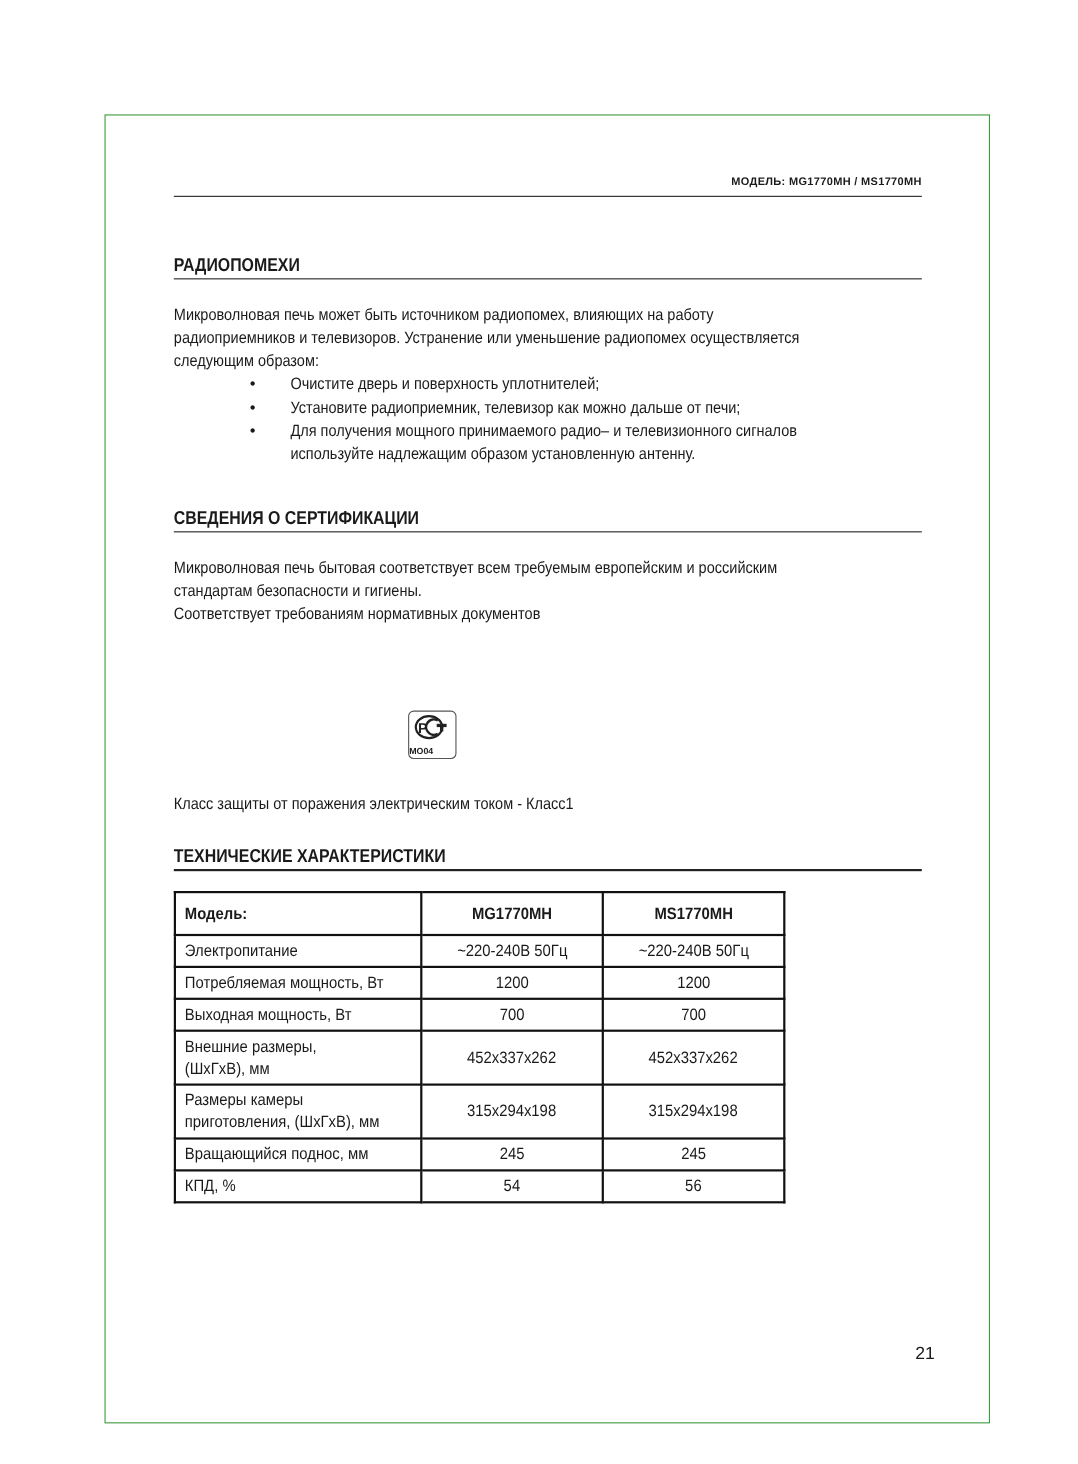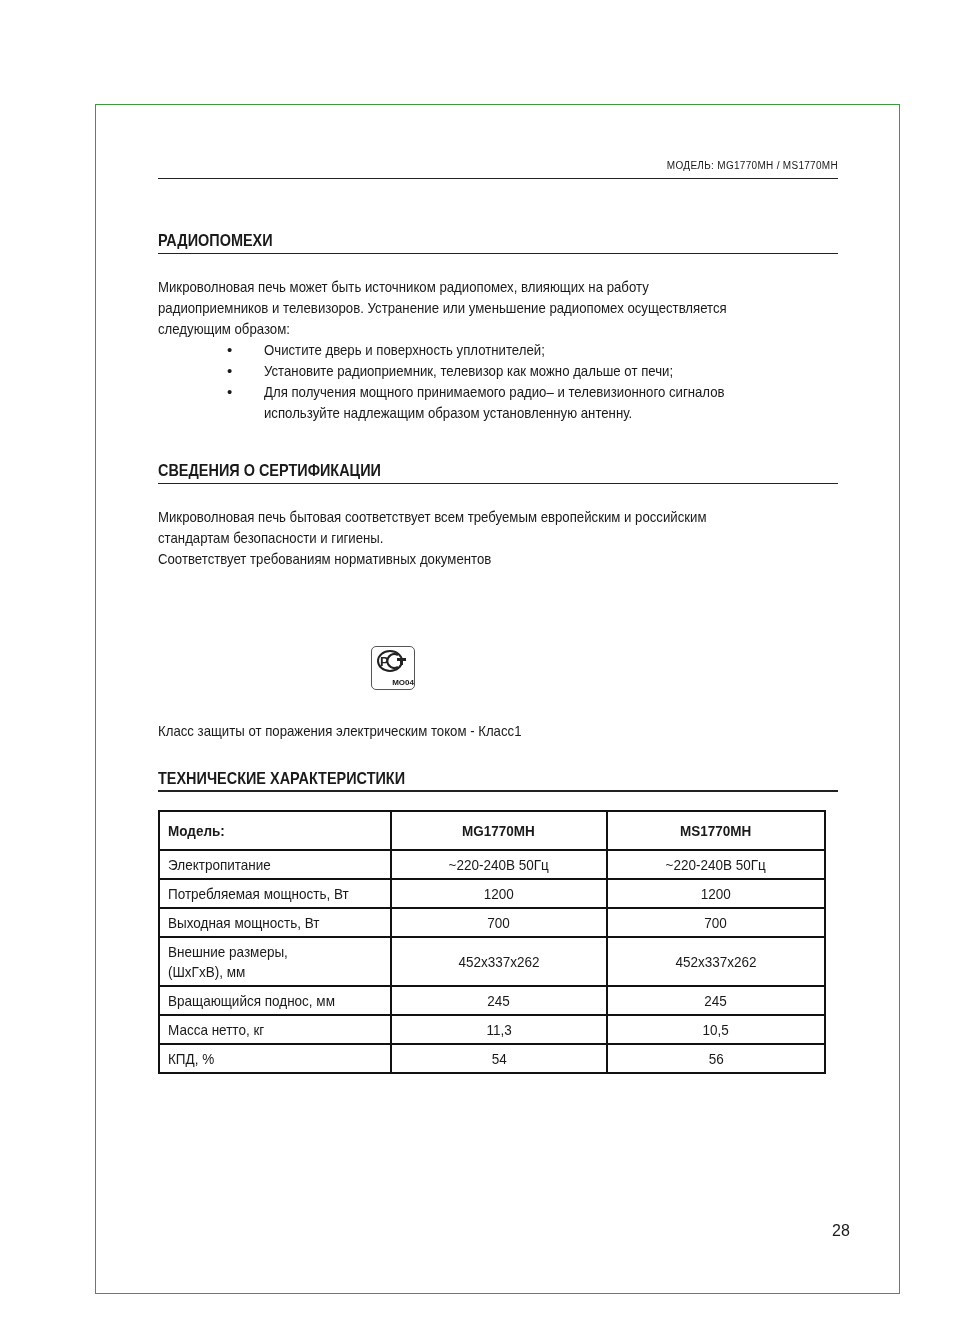--- a/index.html
+++ b/index.html
@@ -1,30 +1,30 @@
 <!DOCTYPE html>
 <html><head>
 <meta charset="utf-8">
 <style>
   html, body { margin:0; padding:0; background:#ffffff; }
   body { width:980px; height:1331px; position:relative; font-family:"Liberation Sans", sans-serif; color:#1a1a1a; }
   .frame { position:absolute; left:95px; top:104px; width:805px; height:1190px; border:1.5px solid #3d9a3d; box-sizing:border-box; }
-  .model-header { position:absolute; left:158px; top:160px; width:680px; text-align:right; font-size:10px; font-weight:normal; letter-spacing:0.3px; }
+  .model-header { position:absolute; left:158px; top:160px; width:680px; text-align:right; font-size:10px; font-weight:bold; letter-spacing:0.3px; }
   .model-rule { position:absolute; left:158px; top:178px; width:680px; height:1px; background:#222; }
   .section-title { position:absolute; left:158px; width:680px; font-size:17px; font-weight:bold; transform:scaleX(0.85); transform-origin:left; white-space:nowrap; }
   .section-rule { position:absolute; left:158px; width:680px; height:1px; background:#222; }
   .para { position:absolute; left:158px; width:700px; font-size:15px; line-height:21px; transform:scaleX(0.88); transform-origin:left; white-space:nowrap; }
   .bullet-list { position:absolute; left:222px; top:339px; margin:0; padding:0; list-style:none; font-size:15px; line-height:21px; }
   .bullet-list li { position:relative; padding-left:42px; transform-origin:left; }
   .bullet-list .bt { display:inline-block; transform:scaleX(0.88); transform-origin:left; white-space:nowrap; }
   .bullet-list .dot { position:absolute; left:5px; top:0; }
   .cert-logo { position:absolute; left:371px; top:646px; width:44px; height:44px; border:1.5px solid #555; border-radius:5px; box-sizing:border-box; background:#fff; }
   .cert-logo svg { position:absolute; left:3px; top:2px; }
-  .cert-code { position:absolute; left:0; right:0; bottom:2px; text-align:right; font-size:8px; font-weight:bold; }
-  table.specs { position:absolute; left:158px; top:810px; width:668px; border-collapse:collapse; font-size:15px; }
+  .cert-code { position:absolute; left:0; right:0; bottom:2px; text-align:left; font-size:8px; font-weight:bold; }
+  table.specs { position:absolute; left:158px; top:810px; width:556px; border-collapse:collapse; font-size:15px; }
   table.specs td { border:2px solid #111; padding:0 8px; height:27px; }
   table.specs td.c { text-align:center; }
   table.specs tr.hdr td { height:37px; font-weight:bold; }
   table.specs tr.tall td { height:47px; line-height:20px; }
   .cell-txt { display:inline-block; transform:scaleX(0.9); transform-origin:left; white-space:nowrap; }
   td.c .cell-txt { transform-origin:center; }
   .page-num { position:absolute; left:832px; top:1222px; font-size:16px; }
 </style>
 </head>
 <body>
@@ -97,31 +97,31 @@
   <tr>
     <td><span class="cell-txt">Выходная мощность, Вт</span></td>
     <td class="c"><span class="cell-txt">700</span></td>
     <td class="c"><span class="cell-txt">700</span></td>
   </tr>
   <tr class="tall">
     <td><span class="cell-txt">Внешние размеры,</span><br><span class="cell-txt">(ШхГхВ), мм</span></td>
     <td class="c"><span class="cell-txt">452x337x262</span></td>
     <td class="c"><span class="cell-txt">452x337x262</span></td>
   </tr>
+  <tr class="tall">
+    <td><span class="cell-txt">Размеры камеры</span><br><span class="cell-txt">приготовления, (ШхГхВ), мм</span></td>
+    <td class="c"><span class="cell-txt">315x294x198</span></td>
+    <td class="c"><span class="cell-txt">315x294x198</span></td>
+  </tr>
   <tr>
     <td><span class="cell-txt">Вращающийся поднос, мм</span></td>
     <td class="c"><span class="cell-txt">245</span></td>
     <td class="c"><span class="cell-txt">245</span></td>
-  </tr>
-  <tr>
-    <td><span class="cell-txt">Масса нетто, кг</span></td>
-    <td class="c"><span class="cell-txt">11,3</span></td>
-    <td class="c"><span class="cell-txt">10,5</span></td>
   </tr>
   <tr>
     <td><span class="cell-txt">КПД, %</span></td>
     <td class="c"><span class="cell-txt">54</span></td>
     <td class="c"><span class="cell-txt">56</span></td>
   </tr>
 </tbody>
   </table>
 
-<div class="page-num">28</div>
+<div class="page-num">21</div>
 
 </body></html>

